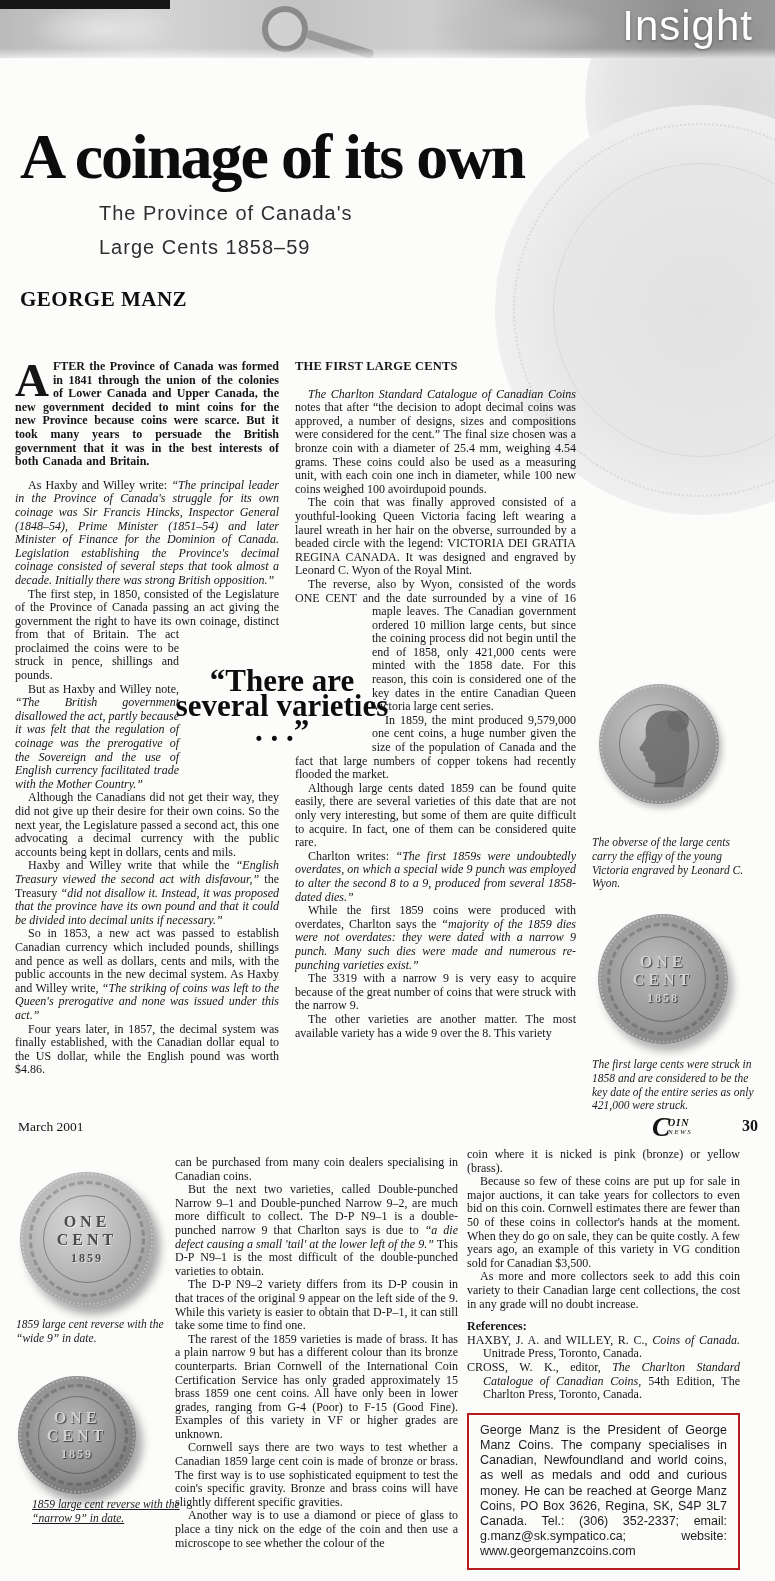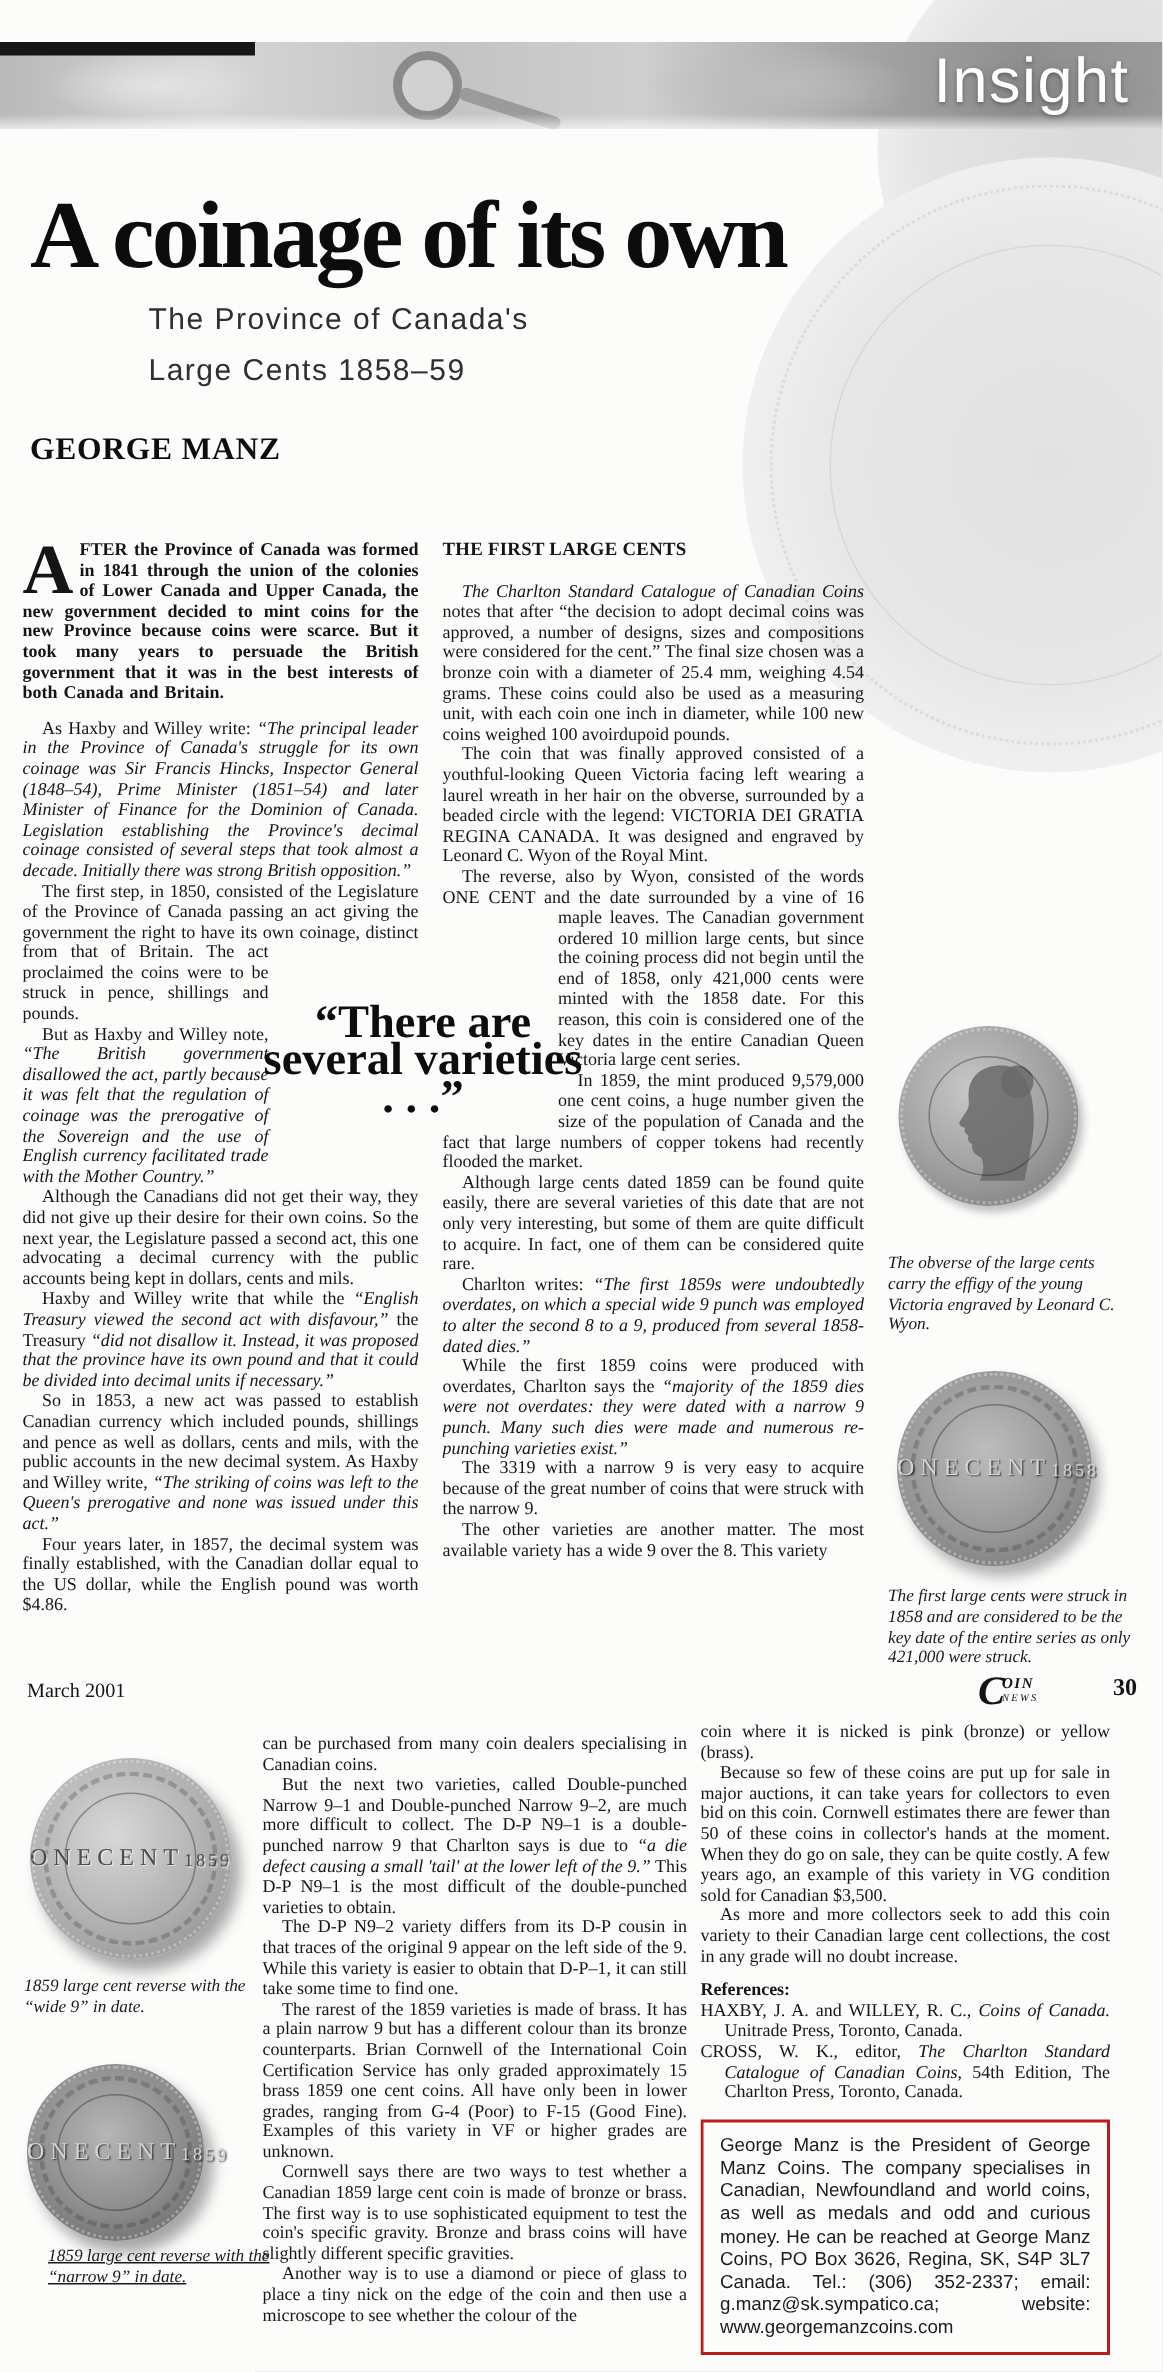--- a/index.html
+++ b/index.html
@@ -6,21 +6,20 @@
   html,body { margin:0; padding:0; background:#e9e9e9; }
   .page {
     position:relative; width:775px; height:1581px; margin:0 auto;
     background:#fcfcfb; overflow:hidden; color:#141414;
     font-family:"Liberation Serif", serif;
   }
   
   .banner {
     position:absolute; left:0; top:0; width:775px; height:58px; z-index:3; overflow:hidden;
     background:linear-gradient(90deg,#b9b9b9 0%,#d6d6d6 18%,#c3c3c3 38%,#cfcfcf 55%,#a8a8a8 72%,#8f8f8f 88%,#9a9a9a 100%);
-    margin-top:28px;
   }
   .banner .photo-blob { position:absolute; border-radius:50%; }
   .blob1 { left:30px; top:6px; width:150px; height:46px; background:radial-gradient(ellipse,#e3e3e3 0%,rgba(200,200,200,.0) 70%); }
   .blob2 { left:430px; top:2px; width:180px; height:54px; background:radial-gradient(ellipse,#bdbdbd 0%,rgba(170,170,170,0) 70%); }
   .blob3 { left:620px; top:10px; width:150px; height:46px; background:radial-gradient(ellipse,#7e7e7e 0%,rgba(120,120,120,0) 75%); opacity:.55; }
   .top-strip { position:absolute; left:0; top:0; width:170px; height:9px; background:#161616; }
   .mag-glass { position:absolute; left:262px; top:6px; width:46px; height:46px; border:6px solid #8a8a8a;
     border-radius:50%; background:rgba(225,225,225,.45); box-sizing:border-box; }
   .mag-handle { position:absolute; left:305px; top:40px; width:70px; height:9px; background:#9b9b9b;
     transform:rotate(18deg); border-radius:4px; }
@@ -66,22 +65,22 @@
   .refhead { font-weight:bold; margin-top:9px; text-align:left; }
   .ref { padding-left:16px; text-indent:-16px; }
   .bio-box { margin-top:11px; border:2px solid #b91c1c; padding:8px 11px;
     font-family:Liberation Sans, sans-serif; font-size:12.5px; line-height:15.2px;
     text-align:justify; color:#1c1c1c; }
   
   .coin { position:absolute; z-index:2; border-radius:50%; }
   .coin::after { content:""; position:absolute; inset:1px; border:2px dotted rgba(255,255,255,.3); border-radius:50%; }
   .coin-vine { position:absolute; inset:7%; border:3px dashed rgba(45,45,45,.25); border-radius:50%; }
   .coin-ring { position:absolute; inset:17%; border:1.5px solid rgba(20,20,20,.35); border-radius:50%; }
-  .coin-face { position:absolute; inset:0; display:flex; flex-direction:row; align-items:center;
-    justify-content:flex-start; font-weight:normal; }
+  .coin-face { position:absolute; inset:0; display:flex; flex-direction:column; align-items:center;
+    justify-content:center; font-weight:bold; }
   .coin-word { font-size:16px; letter-spacing:4px; line-height:18px; }
   .coin-date { font-size:12px; letter-spacing:2px; margin-top:2px; }
   .coin-obverse { left:599px; top:684px; width:120px; height:120px;
     background:radial-gradient(circle at 40% 35%, #c7c7c7 0%, #9d9d9d 55%, #757575 95%);
     box-shadow:3px 4px 6px rgba(0,0,0,.25); }
   .coin-1858 { left:598px; top:914px; width:130px; height:130px;
     background:radial-gradient(circle at 45% 40%, #bdbdbd 0%, #949494 58%, #6d6d6d 96%);
     box-shadow:5px 7px 9px rgba(0,0,0,.3); }
   .coin-wide9 { left:20px; top:1172px; width:134px; height:134px;
     background:radial-gradient(circle at 42% 38%, #d8d8d8 0%, #adadad 58%, #888888 96%);

